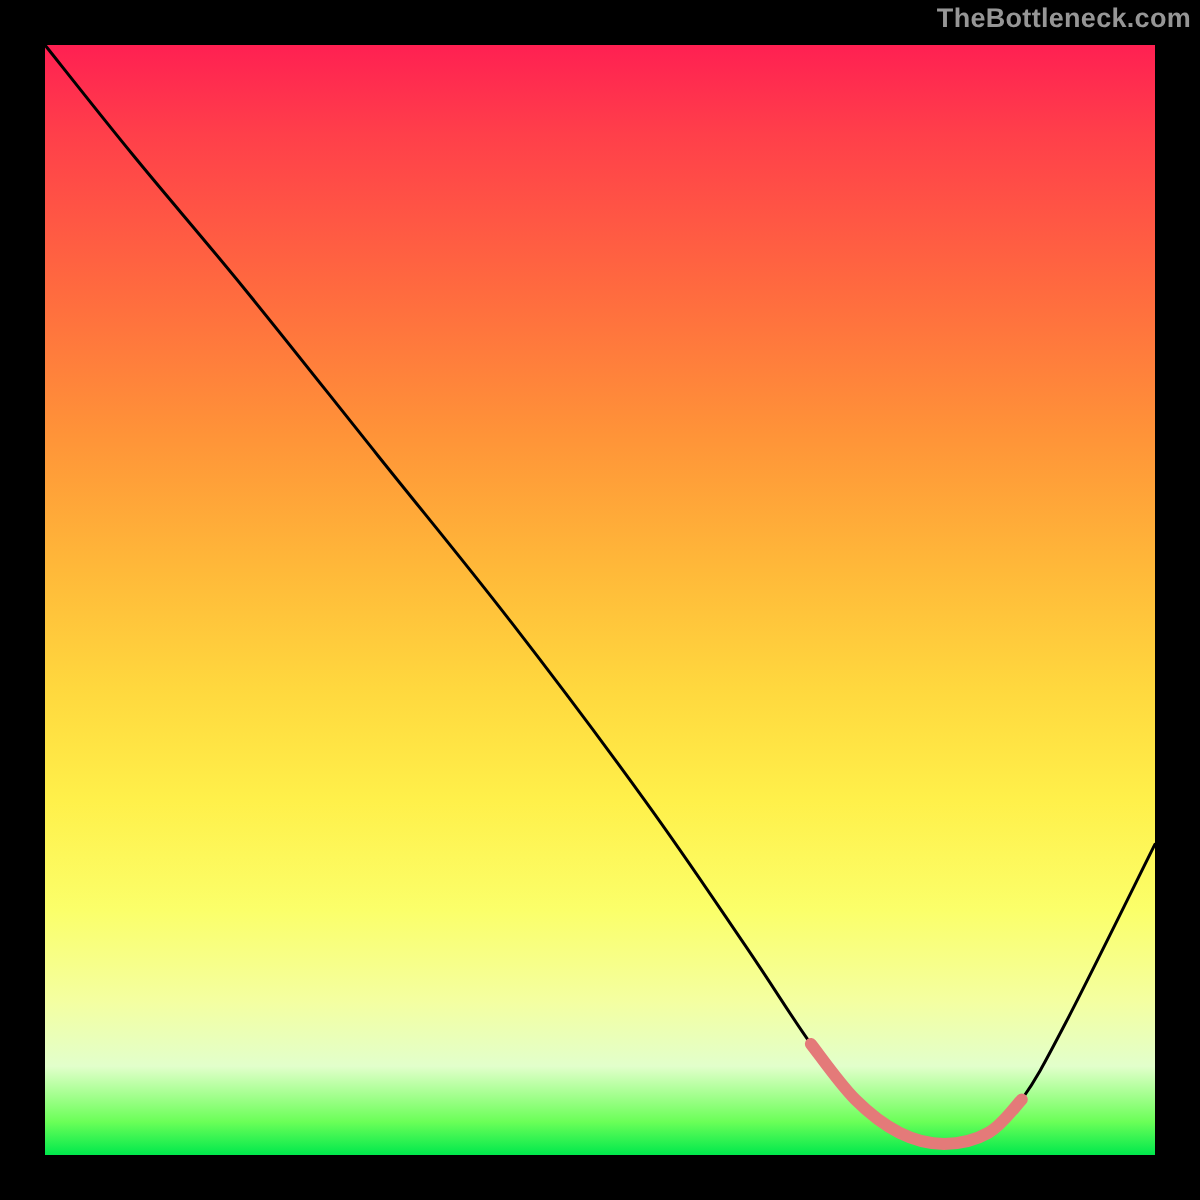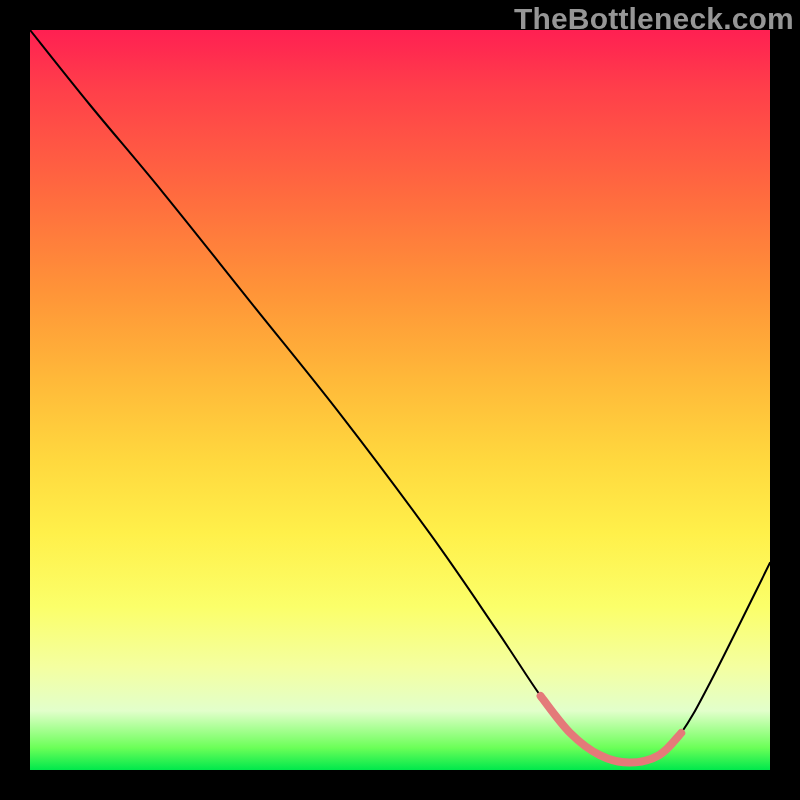--- a/index.html
+++ b/index.html
@@ -14,21 +14,21 @@
     position: relative;
     width: 800px;
     height: 800px;
     background: #000000;
   }
   .watermark {
     position: absolute;
     top: 2px;
     right: 6px;
     font-family: Arial, Helvetica, sans-serif;
-    font-size: 30px;
+    font-size: 18px;
     font-weight: 600;
     color: #969696;
     letter-spacing: 0.2px;
     z-index: 10;
   }
   .plot-area {
     position: absolute;
     left: 30px;
     top: 30px;
     width: 740px;

